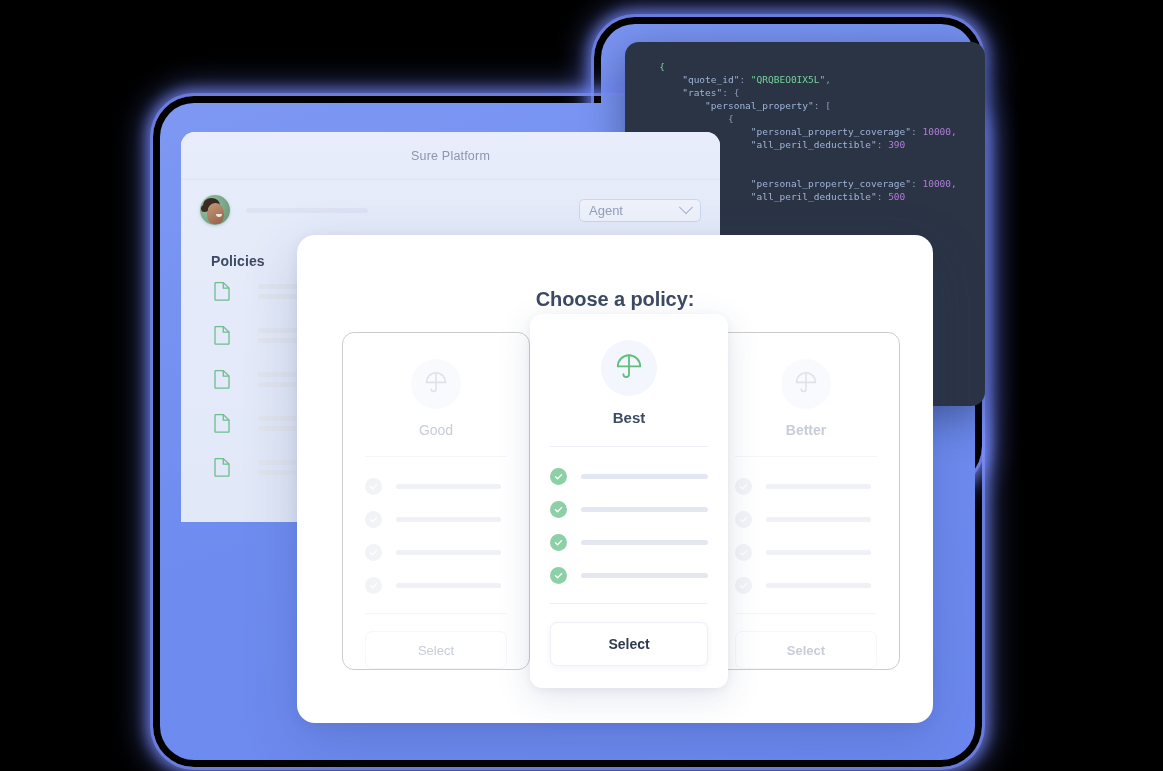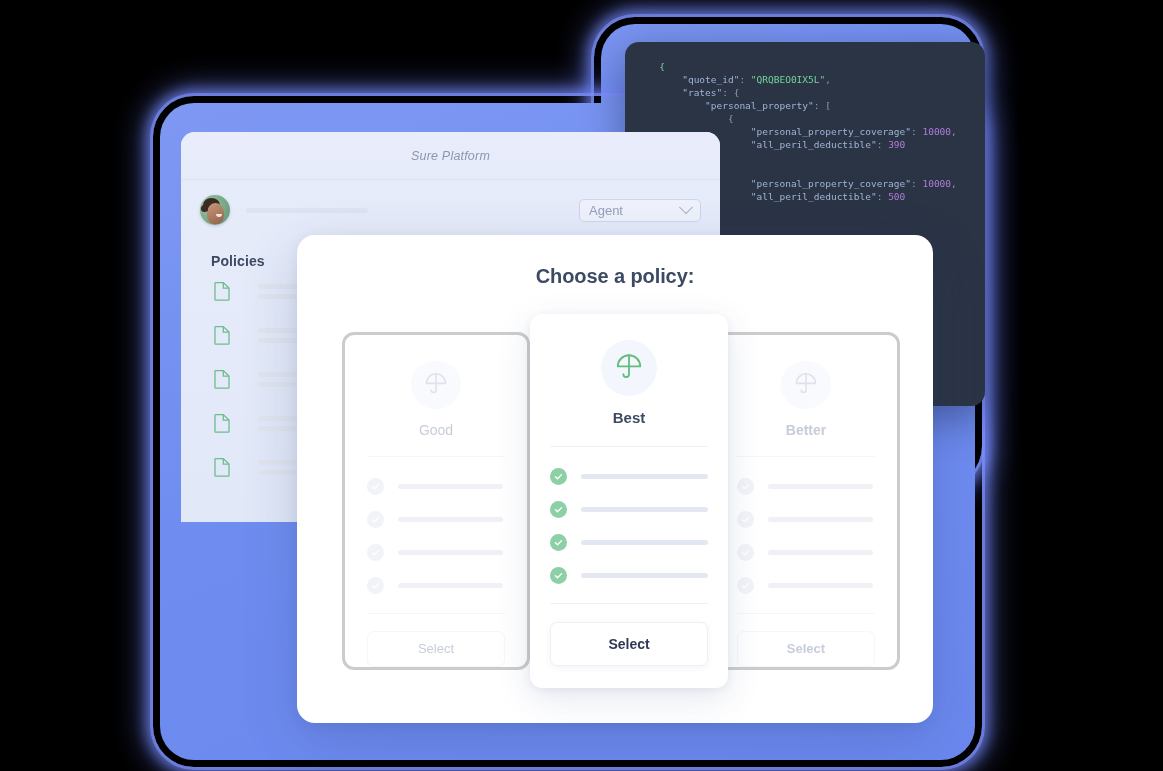--- a/index.html
+++ b/index.html
@@ -46,21 +46,21 @@
   #platform{
     position:absolute;left:181px;top:132px;width:539px;height:390px;
     background:linear-gradient(180deg,#e7ecfa 0%,#e4eaf9 55%,#e1e8f8 100%);
     border-radius:14px 14px 0 0;overflow:hidden;
   }
   #platform-titlebar{
     height:47px;display:flex;align-items:center;justify-content:center;
     border-bottom:1px solid #dce3f5;
     background:linear-gradient(180deg,#e9edfb,#e6ebfa);
   }
-  #platform-title{font-size:12.5px;color:#8d96ad;letter-spacing:.2px;font-style:italic;}
+  #platform-title{font-size:12.5px;color:#8d96ad;letter-spacing:.2px;}
   #platform-userrow{height:60px;display:flex;align-items:center;padding:0 19px;}
   #avatar{
     width:30px;height:30px;border-radius:50%;flex:none;position:relative;overflow:hidden;
     background:radial-gradient(circle at 30% 35%,#9fc5a8 0%,#7fae8c 45%,#5f8f70 100%);
     box-shadow:0 1px 3px rgba(60,80,120,.25);
   }
   #avatar .face{
     position:absolute;left:7px;top:8px;width:17px;height:21px;border-radius:48% 48% 42% 42%;
     background:linear-gradient(150deg,#c49a7c 0%,#a9785c 60%,#8c5f47 100%);
   }
@@ -86,26 +86,26 @@
   .policy-lines .l2{width:40px;height:5px;border-radius:3px;background:#e1e5ef;margin-top:5px;}
 
   
   #modal{
     position:absolute;left:297px;top:235px;width:636px;height:488px;
     background:#fff;border-radius:18px;
     box-shadow:0 18px 55px rgba(40,60,110,.20),0 3px 12px rgba(40,60,110,.08);
   }
   #modal-title{
     text-align:center;font-size:20px;font-weight:bold;color:#3d4a63;
-    padding-top:30px;letter-spacing:-.1px;
+    padding-top:30px;letter-spacing:-.1px;margin-top:23px;
   }
   #cards{position:absolute;left:45px;top:97px;width:546px;}
   .card{
     position:absolute;top:0;width:188px;box-sizing:border-box;
-    border:3px solid #a3a3a3;border-radius:12px;background:#fff;
+    border:1px solid #a3a3a3;border-radius:12px;background:#fff;
     display:flex;flex-direction:column;align-items:center;
   }
   .card.side{height:338px;opacity:.55;padding:26px 22px 0;}
   #card-good{left:0;}
   #card-better{left:370px;font-weight:bold;}
   .card.featured{
     left:168px;top:-18px;width:198px;height:374px;z-index:5;
     border:none;background:#fff;padding:26px 20px 0;
     border-radius:12px;
     box-shadow:0 10px 34px rgba(50,70,130,.13),0 2px 8px rgba(50,70,130,.07);

